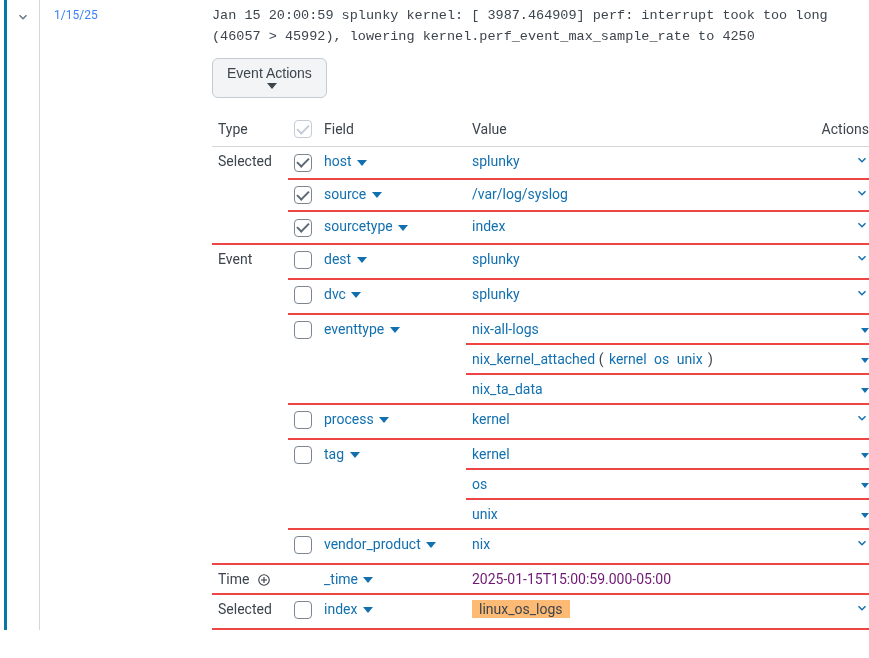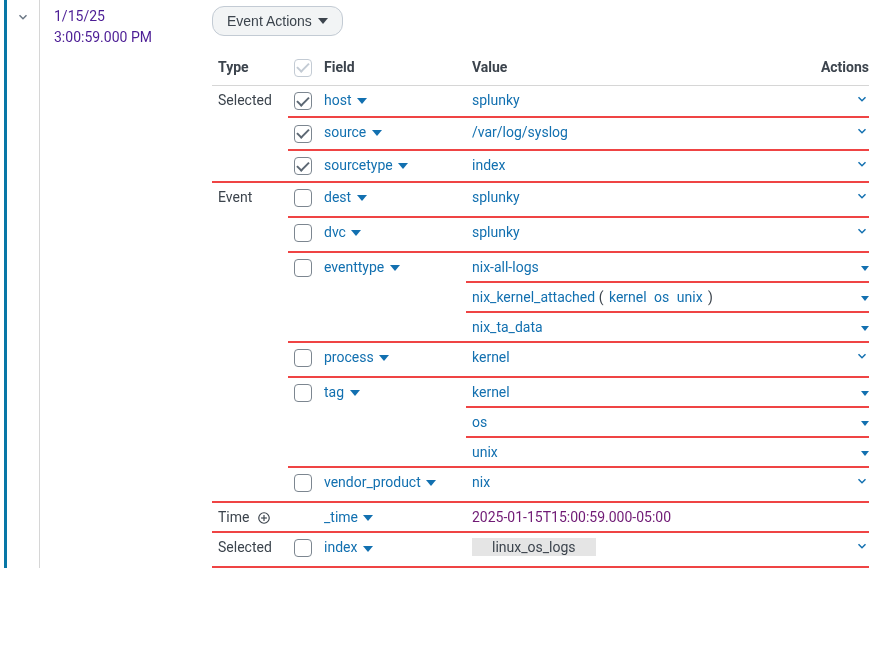--- a/index.html
+++ b/index.html
@@ -23,57 +23,58 @@
     border-right: 1px solid #d6d6d6;
     border-left: 3px solid #0877a6;
     background: #fff;
     padding-top: 6px;
     text-align: center;
   }
   .time-col {
     width: 172px;
     flex-shrink: 0;
     padding: 6px 10px 6px 14px;
-    font-size: 14px;
+    font-size: 12px;
     line-height: 1.5;
-    color: #4c1d95;
+    color: #3b82f6;
   }
   .main-col {
     flex: 1;
     padding: 6px 0 0 0;
     min-width: 0;
   }
   .raw-event {
     font-family: "SFMono-Regular", Consolas, "Liberation Mono", Menlo, monospace;
     font-size: 13.5px;
     line-height: 1.55;
     color: #3c444d;
     white-space: pre-wrap;
     padding: 0 0 10px 0;
   }
   .event-actions-btn {
     display: inline-flex;
     align-items: center;
     background: #f2f4f5;
     border: 1px solid #c3cbd4;
-    border-radius: 12px;
+    border-radius: 6px;
     padding: 6px 14px;
     font-size: 14px;
     color: #3c444d;
     cursor: pointer;
     margin-bottom: 14px;
+    flex-direction: column;
   }
   .event-actions-btn svg { margin-left: 6px; }
   .field-table {
     width: 100%;
     border-collapse: collapse;
   }
   .field-table th {
     text-align: left;
-    font-weight: 700;
+    font-weight: 400;
     color: #3c444d;
     padding: 8px 6px;
     border-bottom: 1px solid #d6d6d6;
     font-size: 14px;
   }
   .field-table th.actions-h, .field-table td.actions-cell {
     text-align: right;
     padding-right: 0;
   }
   .field-table td {
@@ -127,23 +128,23 @@
     vertical-align: middle;
     margin-left: 4px;
   }
   .chev-expand {
     color: #6b7785;
     cursor: pointer;
     display: inline-block;
     padding-top: 4px;
   }
   .hl {
-    background: #e5e5e5;
-    color: #3c444d;
-    padding: 1px 20px;
+    background: #fdba74;
+    color: #3c444d;
+    padding: 1px 7px;
   }
   .caret-down-filled {
     display: inline-block;
     width: 0; height: 0;
     border-left: 4px solid transparent;
     border-right: 4px solid transparent;
     border-top: 5px solid #1270b0;
     vertical-align: middle;
     margin-left: 4px;
   }
@@ -160,23 +161,23 @@
   <div class="left-bar"></div>
   <div class="expand-col">
     <span class="chev-expand">
       <svg width="14" height="14" viewBox="0 0 24 24" fill="none" stroke="#6b7785" stroke-width="2.5">
           <polyline points="6 9 12 15 18 9"></polyline>
         </svg>
     </span>
   </div>
   <div class="time-col">
     <div>1/15/25</div>
-    <div>3:00:59.000 PM</div>
   </div>
   <div class="main-col">
+    <div class="raw-event">Jan 15 20:00:59 splunky kernel: [ 3987.464909] perf: interrupt took too long (46057 &gt; 45992), lowering kernel.perf_event_max_sample_rate to 4250</div>
 
     <button class="event-actions-btn">
       <span>Event Actions</span>
       <svg width="10" height="10" viewBox="0 0 10 10">
           <polygon points="0,2 10,2 5,8" fill="#3c444d"></polygon>
         </svg>
     </button>
 
     <table class="field-table">
       <thead>

